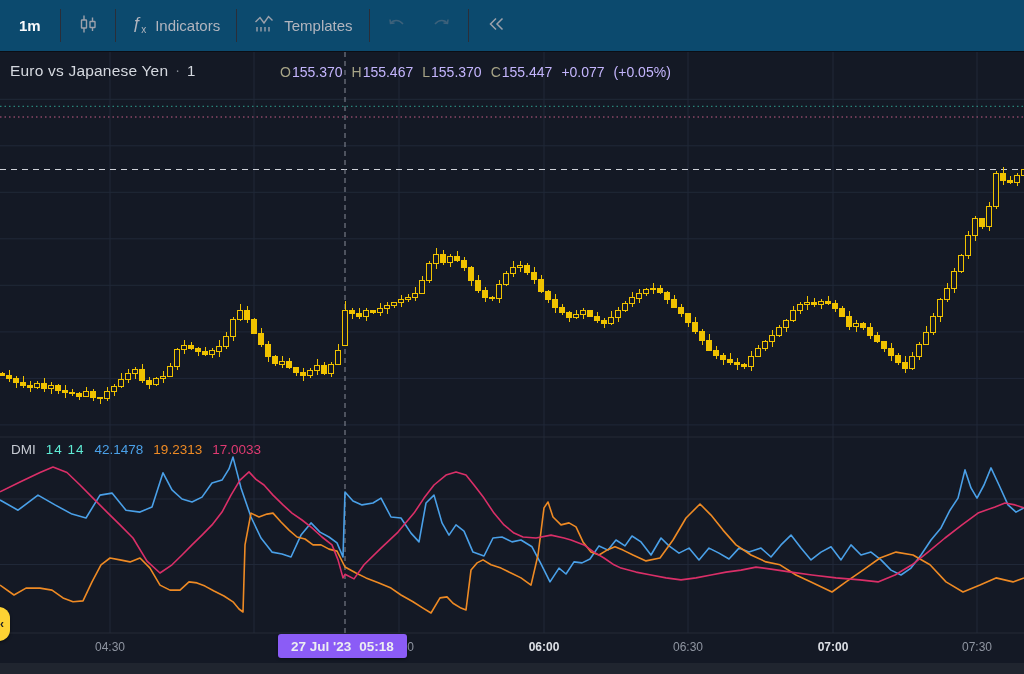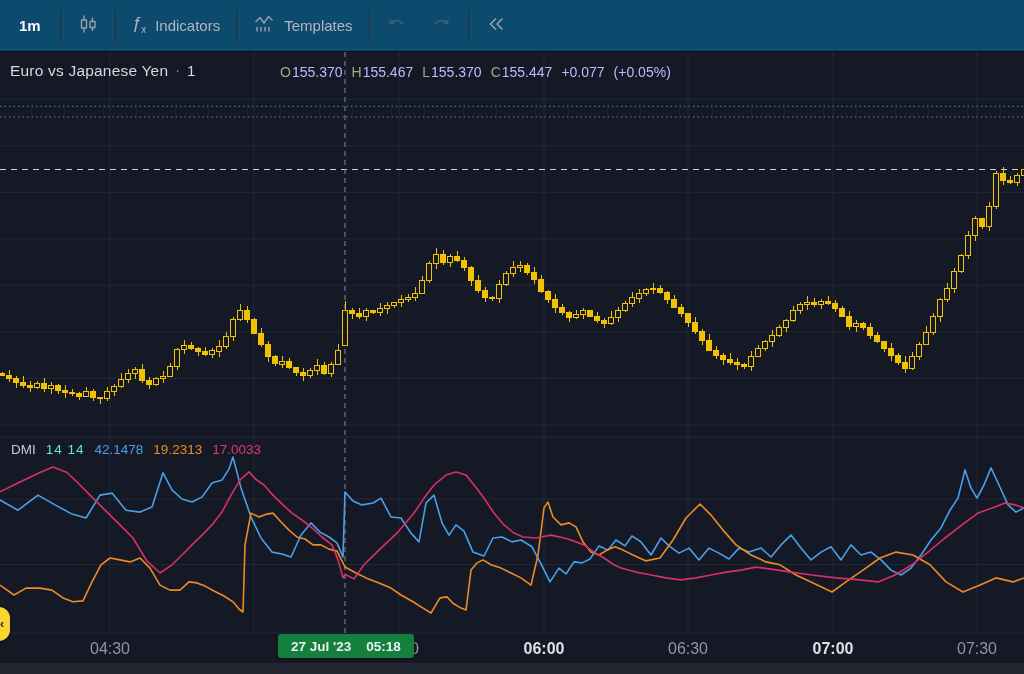--- a/index.html
+++ b/index.html
@@ -39,27 +39,27 @@
   .dmi-legend .nm{color:#c6cad2;}
   .dmi-legend .pr{color:#5eead4;letter-spacing:1px;}
   .dmi-legend .vb{color:#4aa0e8;}
   .dmi-legend .vo{color:#ee8a24;}
   .dmi-legend .vp{color:#e03a72;}
   
   .layer{position:absolute;left:0;top:0;width:1024px;height:674px;}
   .time-labels{position:absolute;left:0;top:0;width:1024px;height:674px;z-index:20;}
   .time-labels span{
     position:absolute;top:640px;transform:translateX(-50%);
-    font-size:16px;color:#8f95a1;
+    font-size:12px;color:#8f95a1;
   }
   .time-labels span.bold{color:#dde0e6;font-weight:700;}
   .axis-tooltip{
     position:absolute;top:634px;height:24px;z-index:25;
-    background:#15803d;border-radius:3px;
-    display:inline-flex;align-items:center;gap:15px;
+    background:#8b5cf6;border-radius:3px;
+    display:inline-flex;align-items:center;gap:8px;
     padding:0 13px;color:#eceef1;font-size:13.5px;font-weight:700;
     box-shadow:0 1px 3px rgba(0,0,0,.45);white-space:nowrap;
   }
   .bottom-strip{position:absolute;left:0;top:663px;width:1024px;height:11px;background:#20252f;z-index:15;}
   .pane-tab{
     position:absolute;left:-6px;top:607px;width:16px;height:34px;z-index:35;
     background:#fdd233;border-radius:0 11px 11px 0;
     display:flex;align-items:center;justify-content:center;
     color:#1b1f29;font-weight:700;font-size:12px;cursor:pointer;
     box-shadow:0 1px 3px rgba(0,0,0,.5);

